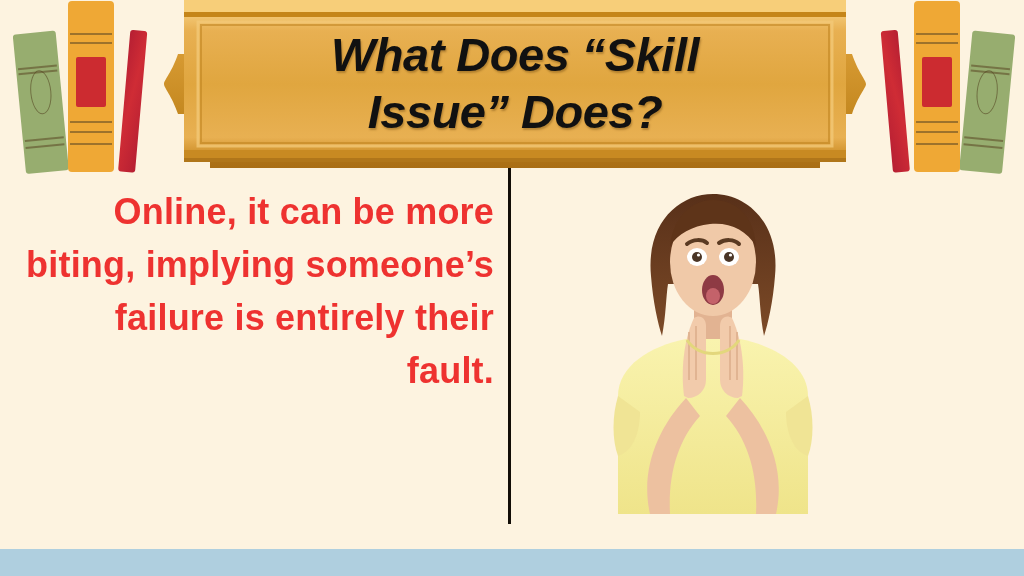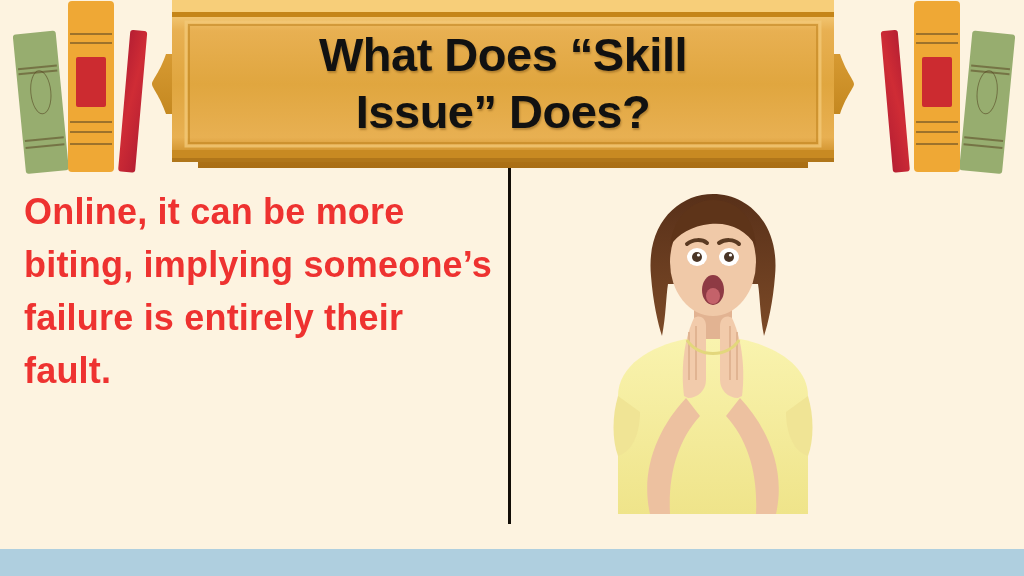--- a/index.html
+++ b/index.html
@@ -98,25 +98,26 @@
     width: 17px;
     height: 142px;
     background: linear-gradient(100deg, #b61f33 0%, #cf2c35 45%, #b61f33 100%);
     transform: rotate(5deg);
     transform-origin: bottom center;
   }
 
   
   .banner-wrap {
     position: absolute;
-    left: 152px;
+    left: 164px;
     top: 0;
     width: 702px;
     height: 168px;
     z-index: 3;
+    font-style: italic;
   }
   .banner-wrap svg { display: block; width: 100%; height: 100%; }
 
   .banner-title {
     position: absolute;
     left: 0;
     top: 0;
     width: 100%;
     height: 100%;
     display: flex;
@@ -147,21 +148,21 @@
     background: #120d07;
     z-index: 2;
   }
 
   
   .body-copy {
     position: absolute;
     left: 24px;
     top: 186px;
     width: 470px;
-    text-align: left;
+    text-align: right;
     color: #ee3230;
     font-family: "Liberation Sans", sans-serif;
     font-weight: bold;
     font-size: 36px;
     line-height: 1.47;
     letter-spacing: 0.2px;
     z-index: 2;
   }
 
   

